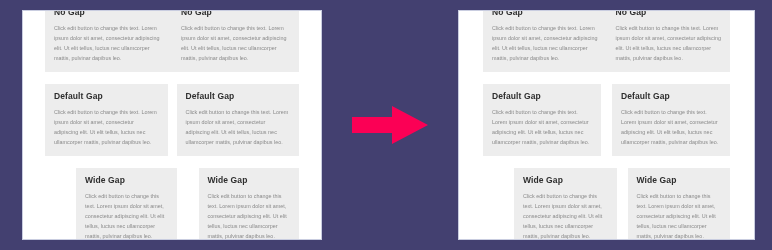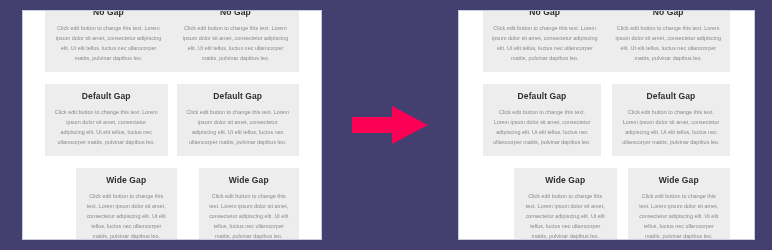--- a/index.html
+++ b/index.html
@@ -11,21 +11,20 @@
     font-family: "Liberation Sans", sans-serif;
     overflow: hidden;
     position: relative;
   }
 
   .stage {
     position: absolute;
     inset: 0;
     display: flex;
     align-items: center;
-    text-align: center;
   }
 
   
   .panel {
     position: absolute;
     background: #ffffff;
     border: 1px solid #c9cde0;
     overflow: hidden;
   }
 

